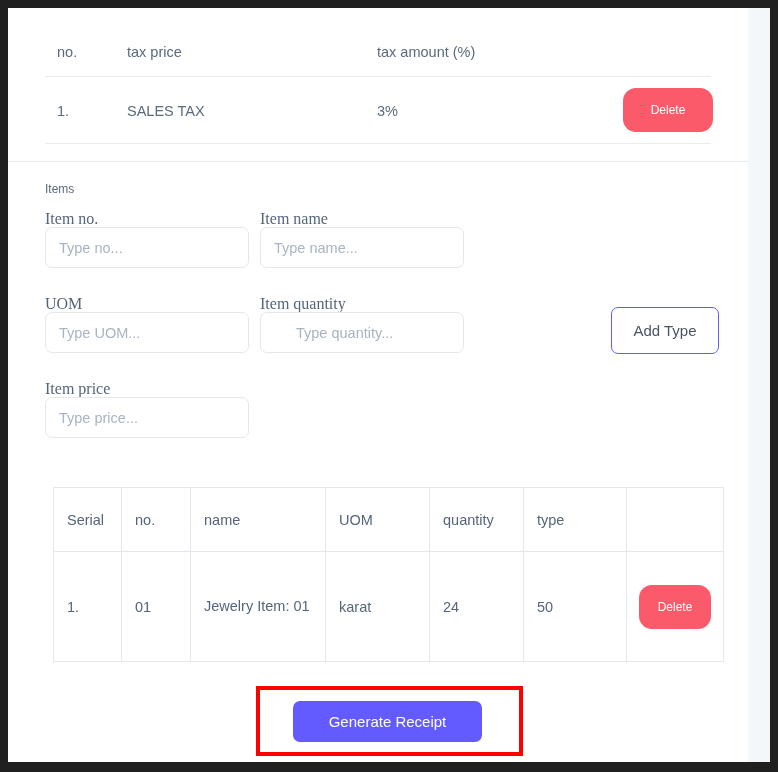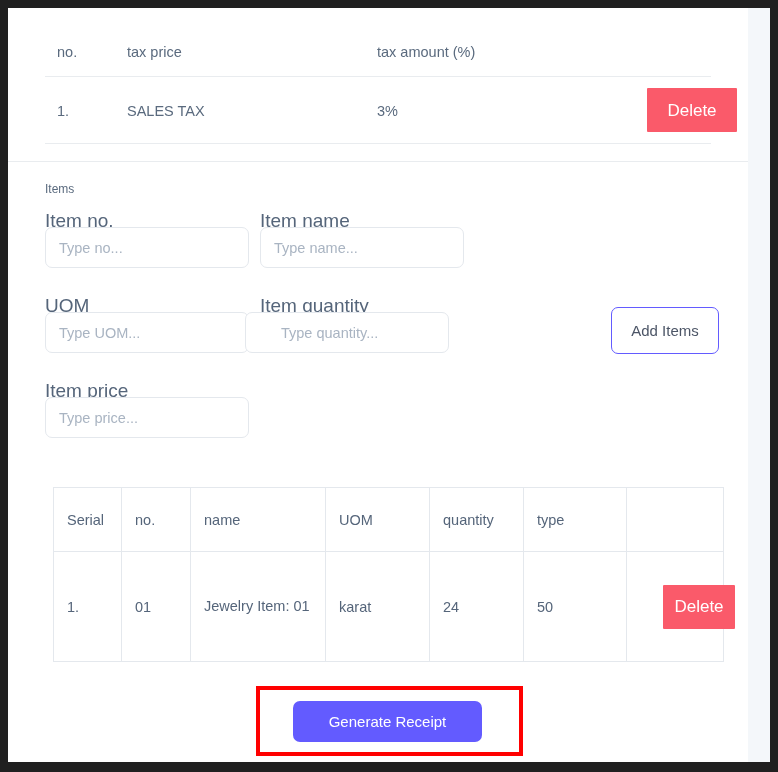--- a/index.html
+++ b/index.html
@@ -73,26 +73,25 @@
   .tc-amt   { left: 332px; }
 
   .tax-head-row .tax-cell { top: 11px; }
   .tax-body-row .tax-cell { top: 27px; }
 
   .btn-delete {
     position: absolute;
     background: #fa5a6a;
     color: #ffffff;
     border: none;
-    border-radius: 1px;
-    font-family: "Liberation Sans", sans-serif;
-    font-size: 17px;
+    border-radius: 13px;
+    font-family: "Liberation Sans", sans-serif;
+    font-size: 12px;
     cursor: pointer;
     line-height: 1;
-    margin-left: 24px;
   }
   #tax-delete-button {
     left: 578px;
     top: 11px;
     width: 90px;
     height: 44px;
   }
 
   
   #section-divider {
@@ -112,24 +111,25 @@
   }
   #items-heading {
     position: absolute;
     left: 37px; top: 21px;
     font-size: 12px;
     color: #5a6a7e;
     line-height: 1;
   }
   .field-label {
     position: absolute;
-    font-size: 19px;
+    font-size: 16px;
     color: #55657a;
     line-height: 1;
     white-space: nowrap;
+    font-family: Liberation Serif, serif;
   }
   .text-input {
     position: absolute;
     width: 204px;
     height: 41px;
     border: 1px solid #e4e8ed;
     border-radius: 7px;
     background: #ffffff;
     font-family: "Liberation Sans", sans-serif;
     font-size: 14.5px;
@@ -143,21 +143,21 @@
   #label-item-no    { left: 37px;  top: 49px;  }
   #input-item-no    { left: 37px;  top: 65px;  }
   #label-uom        { left: 37px;  top: 134px; }
   #input-uom        { left: 37px;  top: 150px; }
   #label-item-price { left: 37px;  top: 219px; }
   #input-item-price { left: 37px;  top: 235px; }
   
   #label-item-name  { left: 252px; top: 49px; text-align: right;  }
   #input-item-name  { left: 252px; top: 65px;  }
   #label-item-qty   { left: 252px; top: 134px; }
-  #input-item-qty   { left: 237px; top: 150px; padding-left: 35px; }
+  #input-item-qty   { left: 252px; top: 150px; padding-left: 35px; }
 
   #add-item-button {
     position: absolute;
     left: 603px;
     top: 145px;
     width: 108px;
     height: 47px;
     background: #ffffff;
     border: 1px solid #635bff;
     border-radius: 7px;
@@ -274,21 +274,21 @@
 
       <label class="field-label" id="label-uom">UOM</label>
       <input class="text-input" id="input-uom" placeholder="Type UOM..." style="">
 
       <label class="field-label" id="label-item-qty">Item quantity</label>
       <input class="text-input" id="input-item-qty" placeholder="Type quantity..." style="">
 
       <label class="field-label" id="label-item-price">Item price</label>
       <input class="text-input" id="input-item-price" placeholder="Type price..." style="">
 
-      <button id="add-item-button">Add Items</button>
+      <button id="add-item-button">Add Type</button>
     </div>
 
     <table id="items-table">
       <colgroup>
         <col class="col-serial">
           <col class="col-no">
           <col class="col-name">
           <col class="col-uom">
         <col class="col-qty">
           <col class="col-price">

